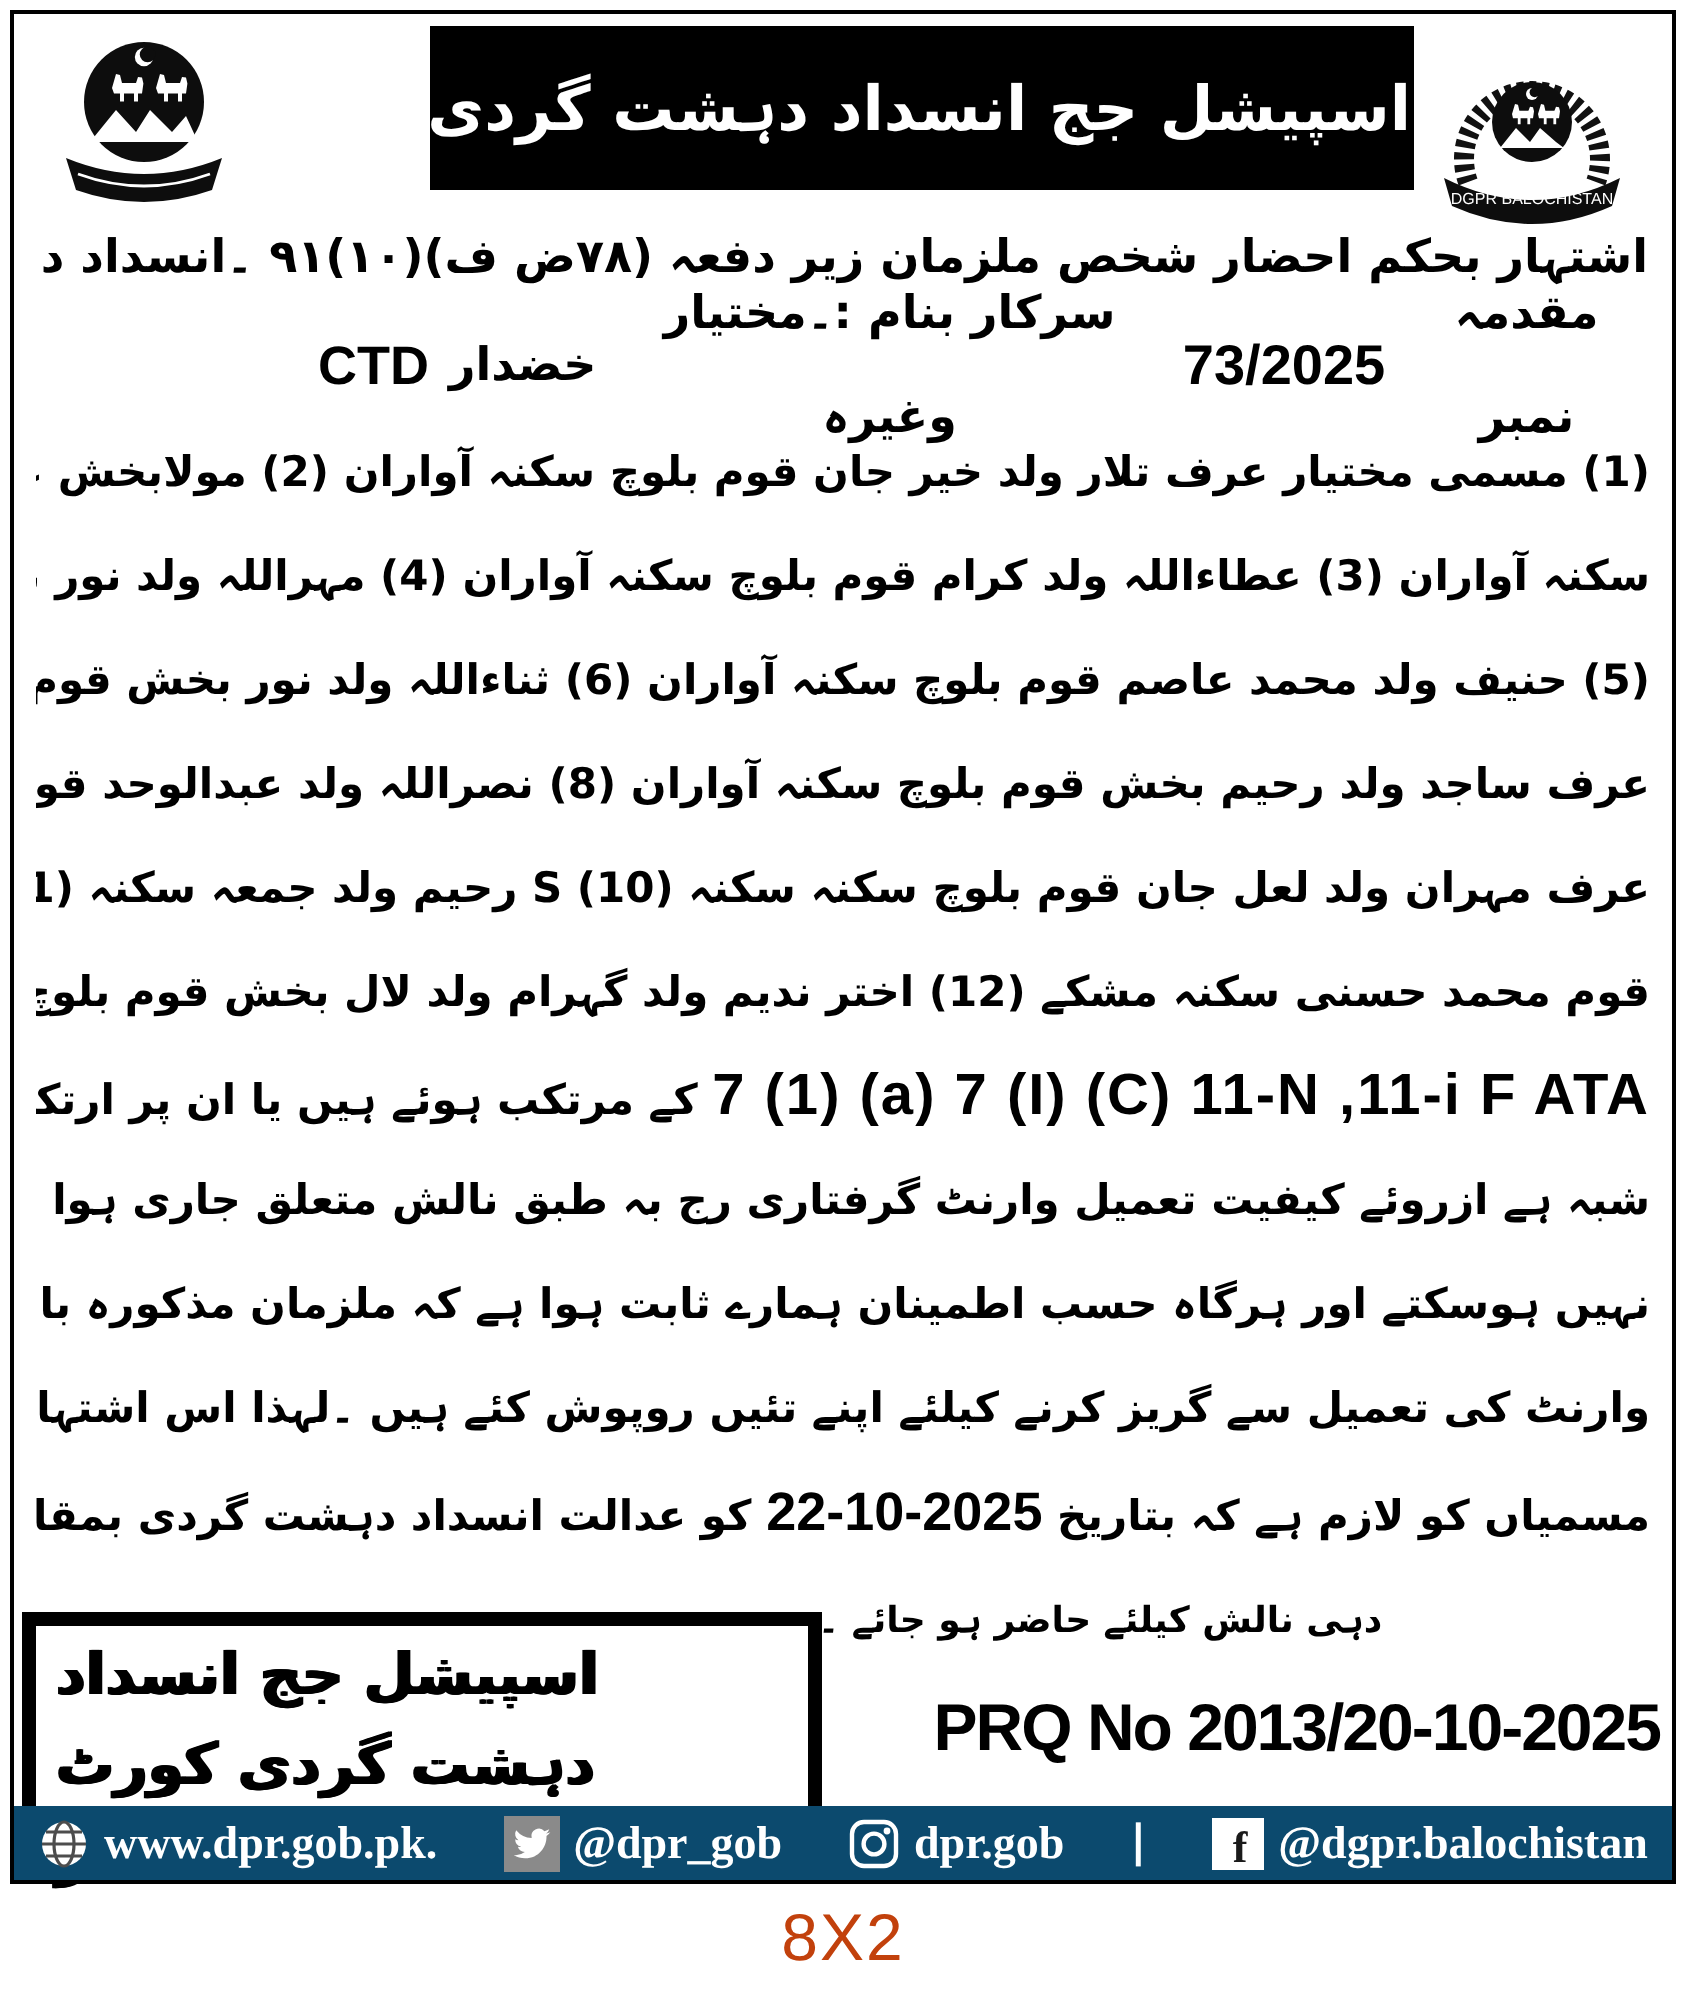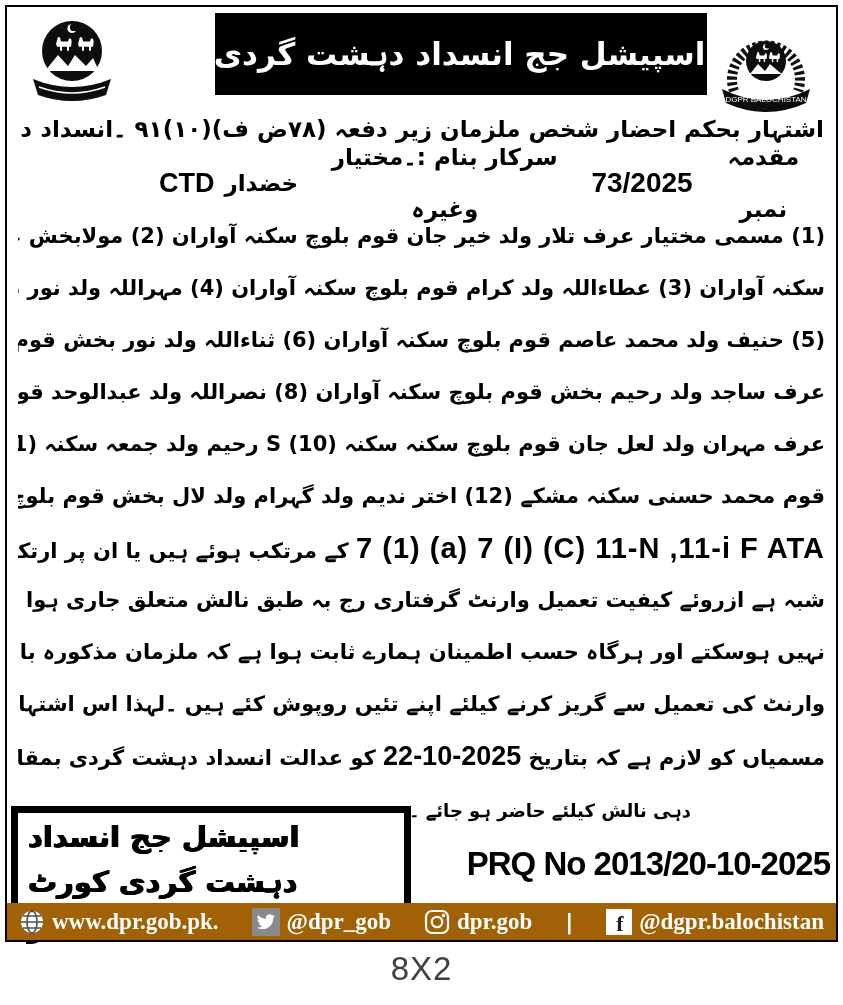--- a/index.html
+++ b/index.html
@@ -38,30 +38,30 @@
 
   
   .court-box{position:absolute;left:4px;top:783px;width:400px;height:104px;border:7px solid #000;
              background:#fff;box-sizing:border-box;direction:rtl;text-align:left;padding:2px 10px;margin-top:16px;}
   .court-box div{font-size:29px;font-weight:bold;line-height:45px;letter-spacing:0px;
                  text-shadow:0.7px 0 0 #000,-0.7px 0 0 #000;}
   .prq{position:absolute;right:6px;top:838px;font-family:"Liberation Sans",sans-serif;
        font-size:33px;font-weight:bold;letter-spacing:-1px;white-space:nowrap;}
 
   
-  .footer-bar{position:absolute;left:0;right:0;bottom:0;height:37px;background:#a16207;
+  .footer-bar{position:absolute;left:0;right:0;bottom:0;height:37px;background:#0c4a6e;
               display:flex;align-items:center;justify-content:space-between;padding:0 12px;
               box-sizing:border-box;}
   .f-item{display:flex;align-items:center;gap:7px;color:#fff;
           font-family:"Liberation Serif",serif;font-weight:bold;font-size:23px;white-space:nowrap;}
   .f-sep{color:#fff;font-size:22px;font-weight:bold;}
   .icon-box{display:flex;align-items:center;justify-content:center;}
 
   .size-tag{position:absolute;left:0;right:0;top:950px;text-align:center;
-            font-family:"Liberation Sans",sans-serif;font-size:33px;color:#404040;letter-spacing:1px;}
+            font-family:"Liberation Sans",sans-serif;font-size:33px;color:#c2410c;letter-spacing:1px;}
 </style>
 </head>
 <body>
 
 <div class="page">
   <div class="ad">
 
     <div class="crest-left">
       <svg viewBox="0 0 98 96" width="98" height="96">
         <circle cx="49" cy="36" r="30" fill="#0d0d0d"></circle>

